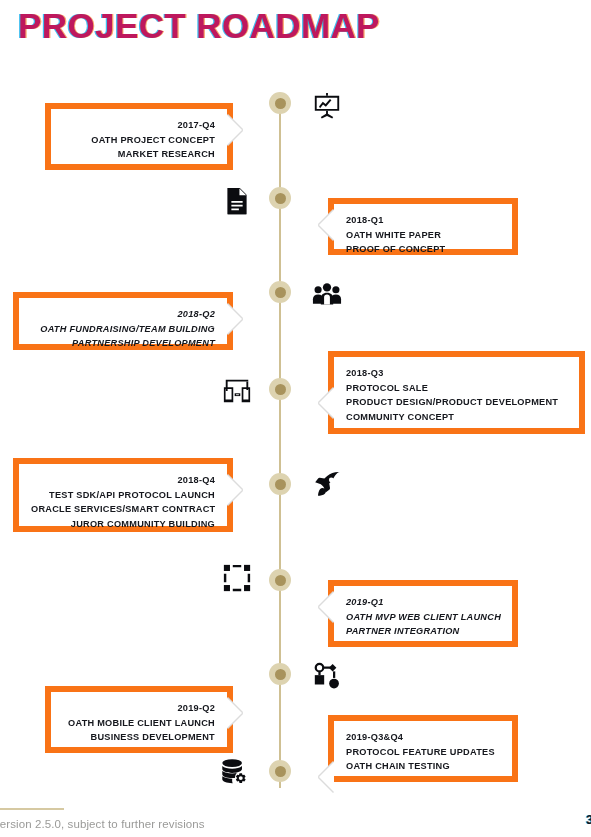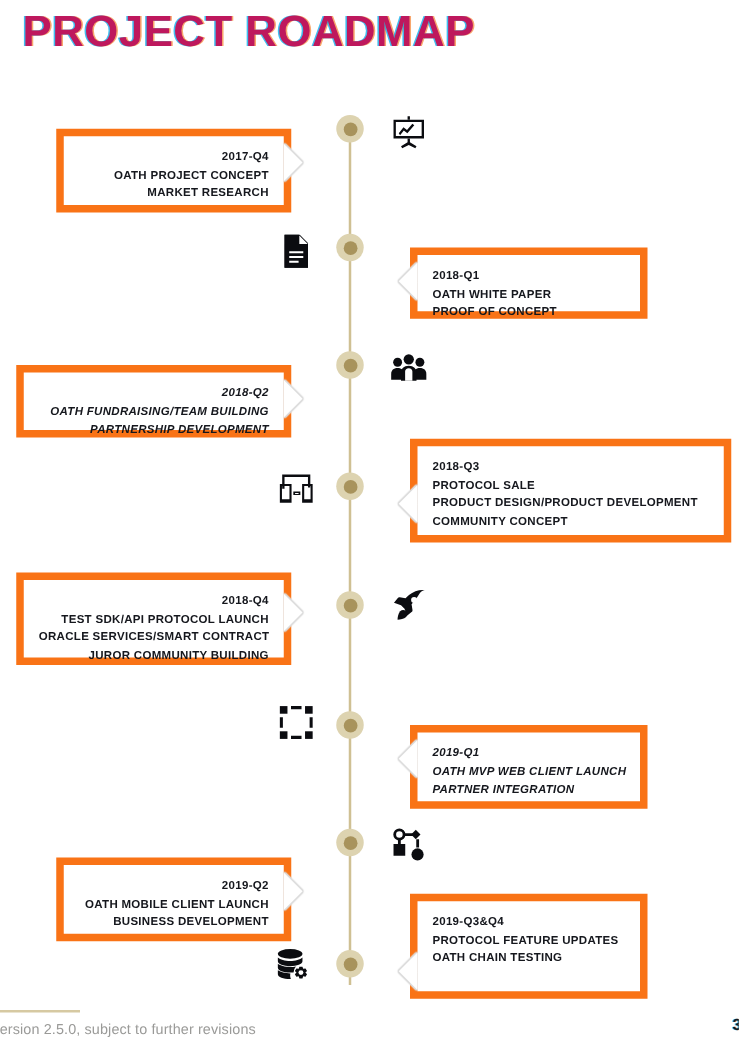--- a/index.html
+++ b/index.html
@@ -284,21 +284,21 @@
   <span class="line">PARTNER INTEGRATION</span>
 </div>
 
 <div class="card left" style="left:45px; top:674px; width:188px; height:67px;margin-top:12px;">
   <span class="notch"></span>
   <span class="line">2019-Q2</span>
   <span class="line">OATH MOBILE CLIENT LAUNCH</span>
   <span class="line">BUSINESS DEVELOPMENT</span>
 </div>
 
-<div class="card right" style="left:328px; top:715px; width:190px; height:84px;">
+<div class="card right" style="left:328px; top:715px; width:190px; height:67px;">
   <span class="notch" style="top:41px;"></span>
   <span class="line">2019-Q3&amp;Q4</span>
   <span class="line">PROTOCOL FEATURE UPDATES</span>
   <span class="line">OATH CHAIN TESTING</span>
 </div>
 
 <div class="footer-rule"></div>
 <div class="footer-note">ft version 2.5.0, subject to further revisions</div>
 <div class="page-number">3</div>
 

